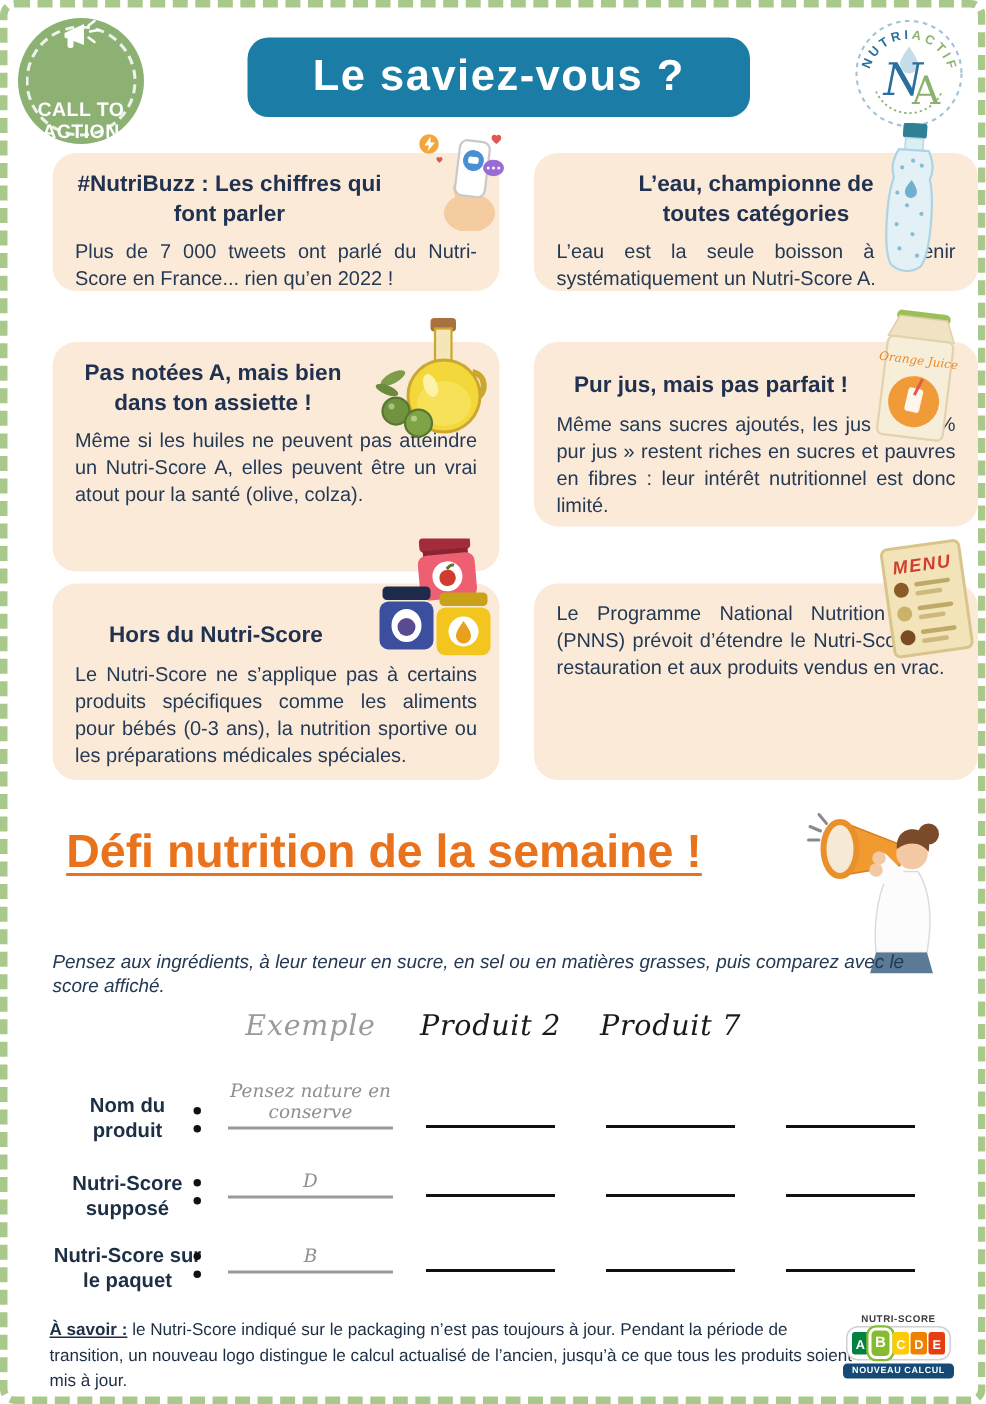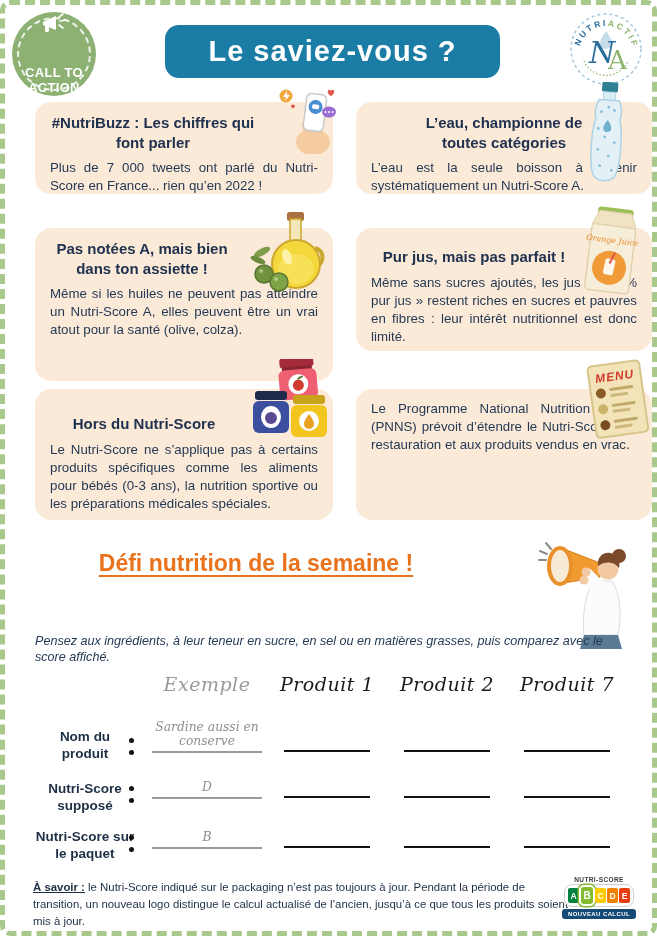--- a/index.html
+++ b/index.html
@@ -29,21 +29,21 @@
   #card6 { left:351px; top:384px; width:296px; height:131px; }
   #card1 .card-title { max-width:222px; padding-right:0; margin-right:62px; }
   #card2 .card-title { max-width:188px; }
   #card3 .card-title { max-width:180px; margin-right:86px; }
   #card4 .card-title { margin-right:60px; margin-top:8px; }
   #card5 .card-title { margin-right:80px; margin-top:14px; }
   #card6 .card-title { max-width:215px; margin-right:52px; }
 
   
   .defi-title { position:absolute; left:0; right:145px; top:545px; text-align:center;
-                font-size:23px; font-weight:bold; color:#e9731d; }
+                font-size:31px; font-weight:bold; color:#e9731d; }
   .defi-title span { text-decoration:underline; text-decoration-thickness:2px; text-underline-offset:4px; }
   .defi-bold   { position:absolute; left:30px; top:587px; width:535px; font-size:13.4px; font-weight:bold; line-height:1.4; text-align:justify; color:#243a54; }
   .defi-italic { position:absolute; left:30px; top:628px; width:600px; font-size:12.6px; font-style:italic; line-height:1.3; color:#243a54; }
   .defi-illu { position:absolute; right:18px; top:524px; }
 
   
   .ws-head { position:absolute; left:142px; top:668px; display:flex; }
   .ws-head span { width:120px; text-align:center; font-size:19px; font-style:italic; font-family:"DejaVu Serif", serif; color:#1a1a1a; letter-spacing:.5px; }
   .ws-head span:first-child { color:#9a9a9a; }
   .ws-label { position:absolute; left:30px; width:100px; font-weight:bold; font-size:13.5px; line-height:1.25; color:#1d2f45;text-align:center; }
@@ -248,33 +248,32 @@
     <path d="M80 56 L68 44" stroke="#fcfcfc" stroke-width="9" stroke-linecap="round"></path>
     <path d="M82 64 L66 52" stroke="#fcfcfc" stroke-width="9" stroke-linecap="round"></path>
     <circle cx="66" cy="43" r="4.5" fill="#f3c9a4"></circle>
       <circle cx="64" cy="51" r="4.5" fill="#f3c9a4"></circle>
     <path d="M64 106 L60 120 L102 120 L98 106 Z" fill="#5b7a96"></path>
   </svg>
   <div class="defi-italic">Pensez aux ingrédients, à leur teneur en sucre, en sel ou en matières grasses, puis comparez avec le score affiché.</div>
 
   <div class="ws-head">
     <span>Exemple</span>
-    <span>Produit 1</span>
     <span>Produit 2</span>
     <span>Produit 7</span>
   </div>
 
   <div class="ws-label" style="top:724px;">Nom du produit</div>
   <div class="colon" style="top:733px;">
       <i></i>
       <i></i>
     </div>
   <div class="ws-row" id="ws-row1">
     <div class="ws-cell">
-        <div class="ws-example-text">Sardine aussi en conserve</div>
+        <div class="ws-example-text">Pensez nature en conserve</div>
         <div class="line-gray"></div>
       </div>
     <div class="ws-cell">
         <div class="line-black"></div>
       </div>
     <div class="ws-cell">
         <div class="line-black"></div>
       </div>
     <div class="ws-cell">
         <div class="line-black"></div>

